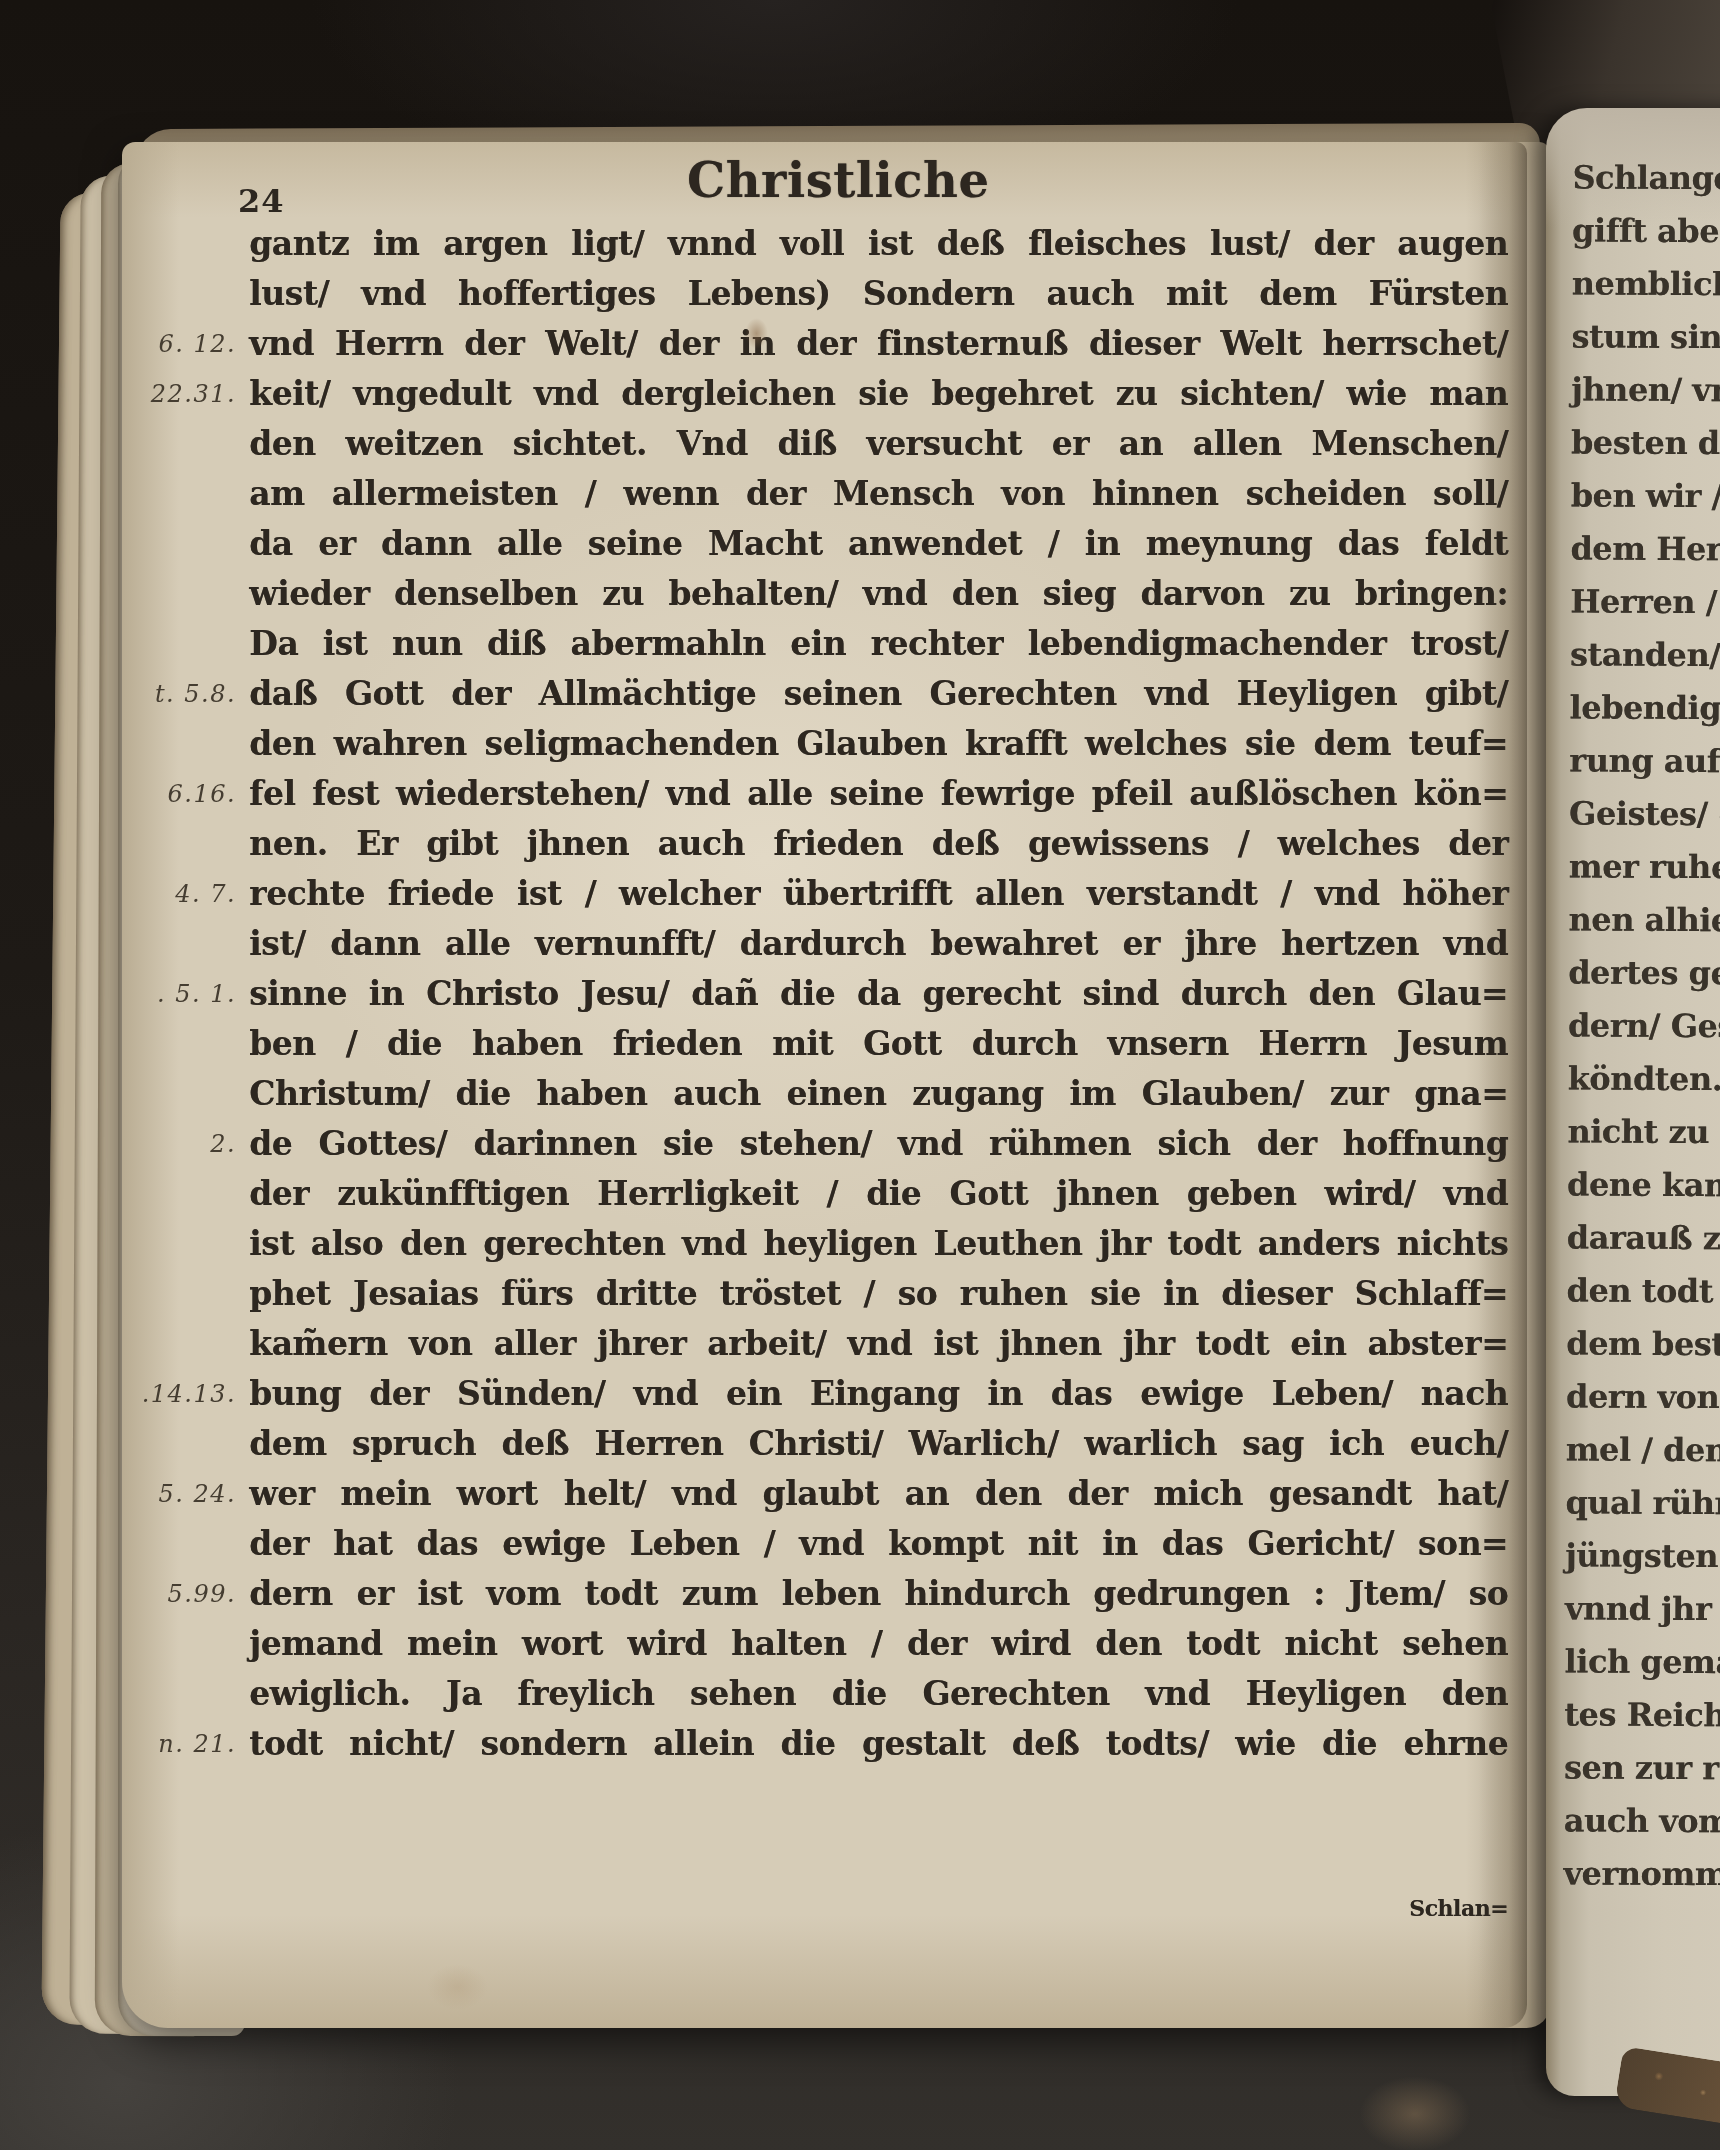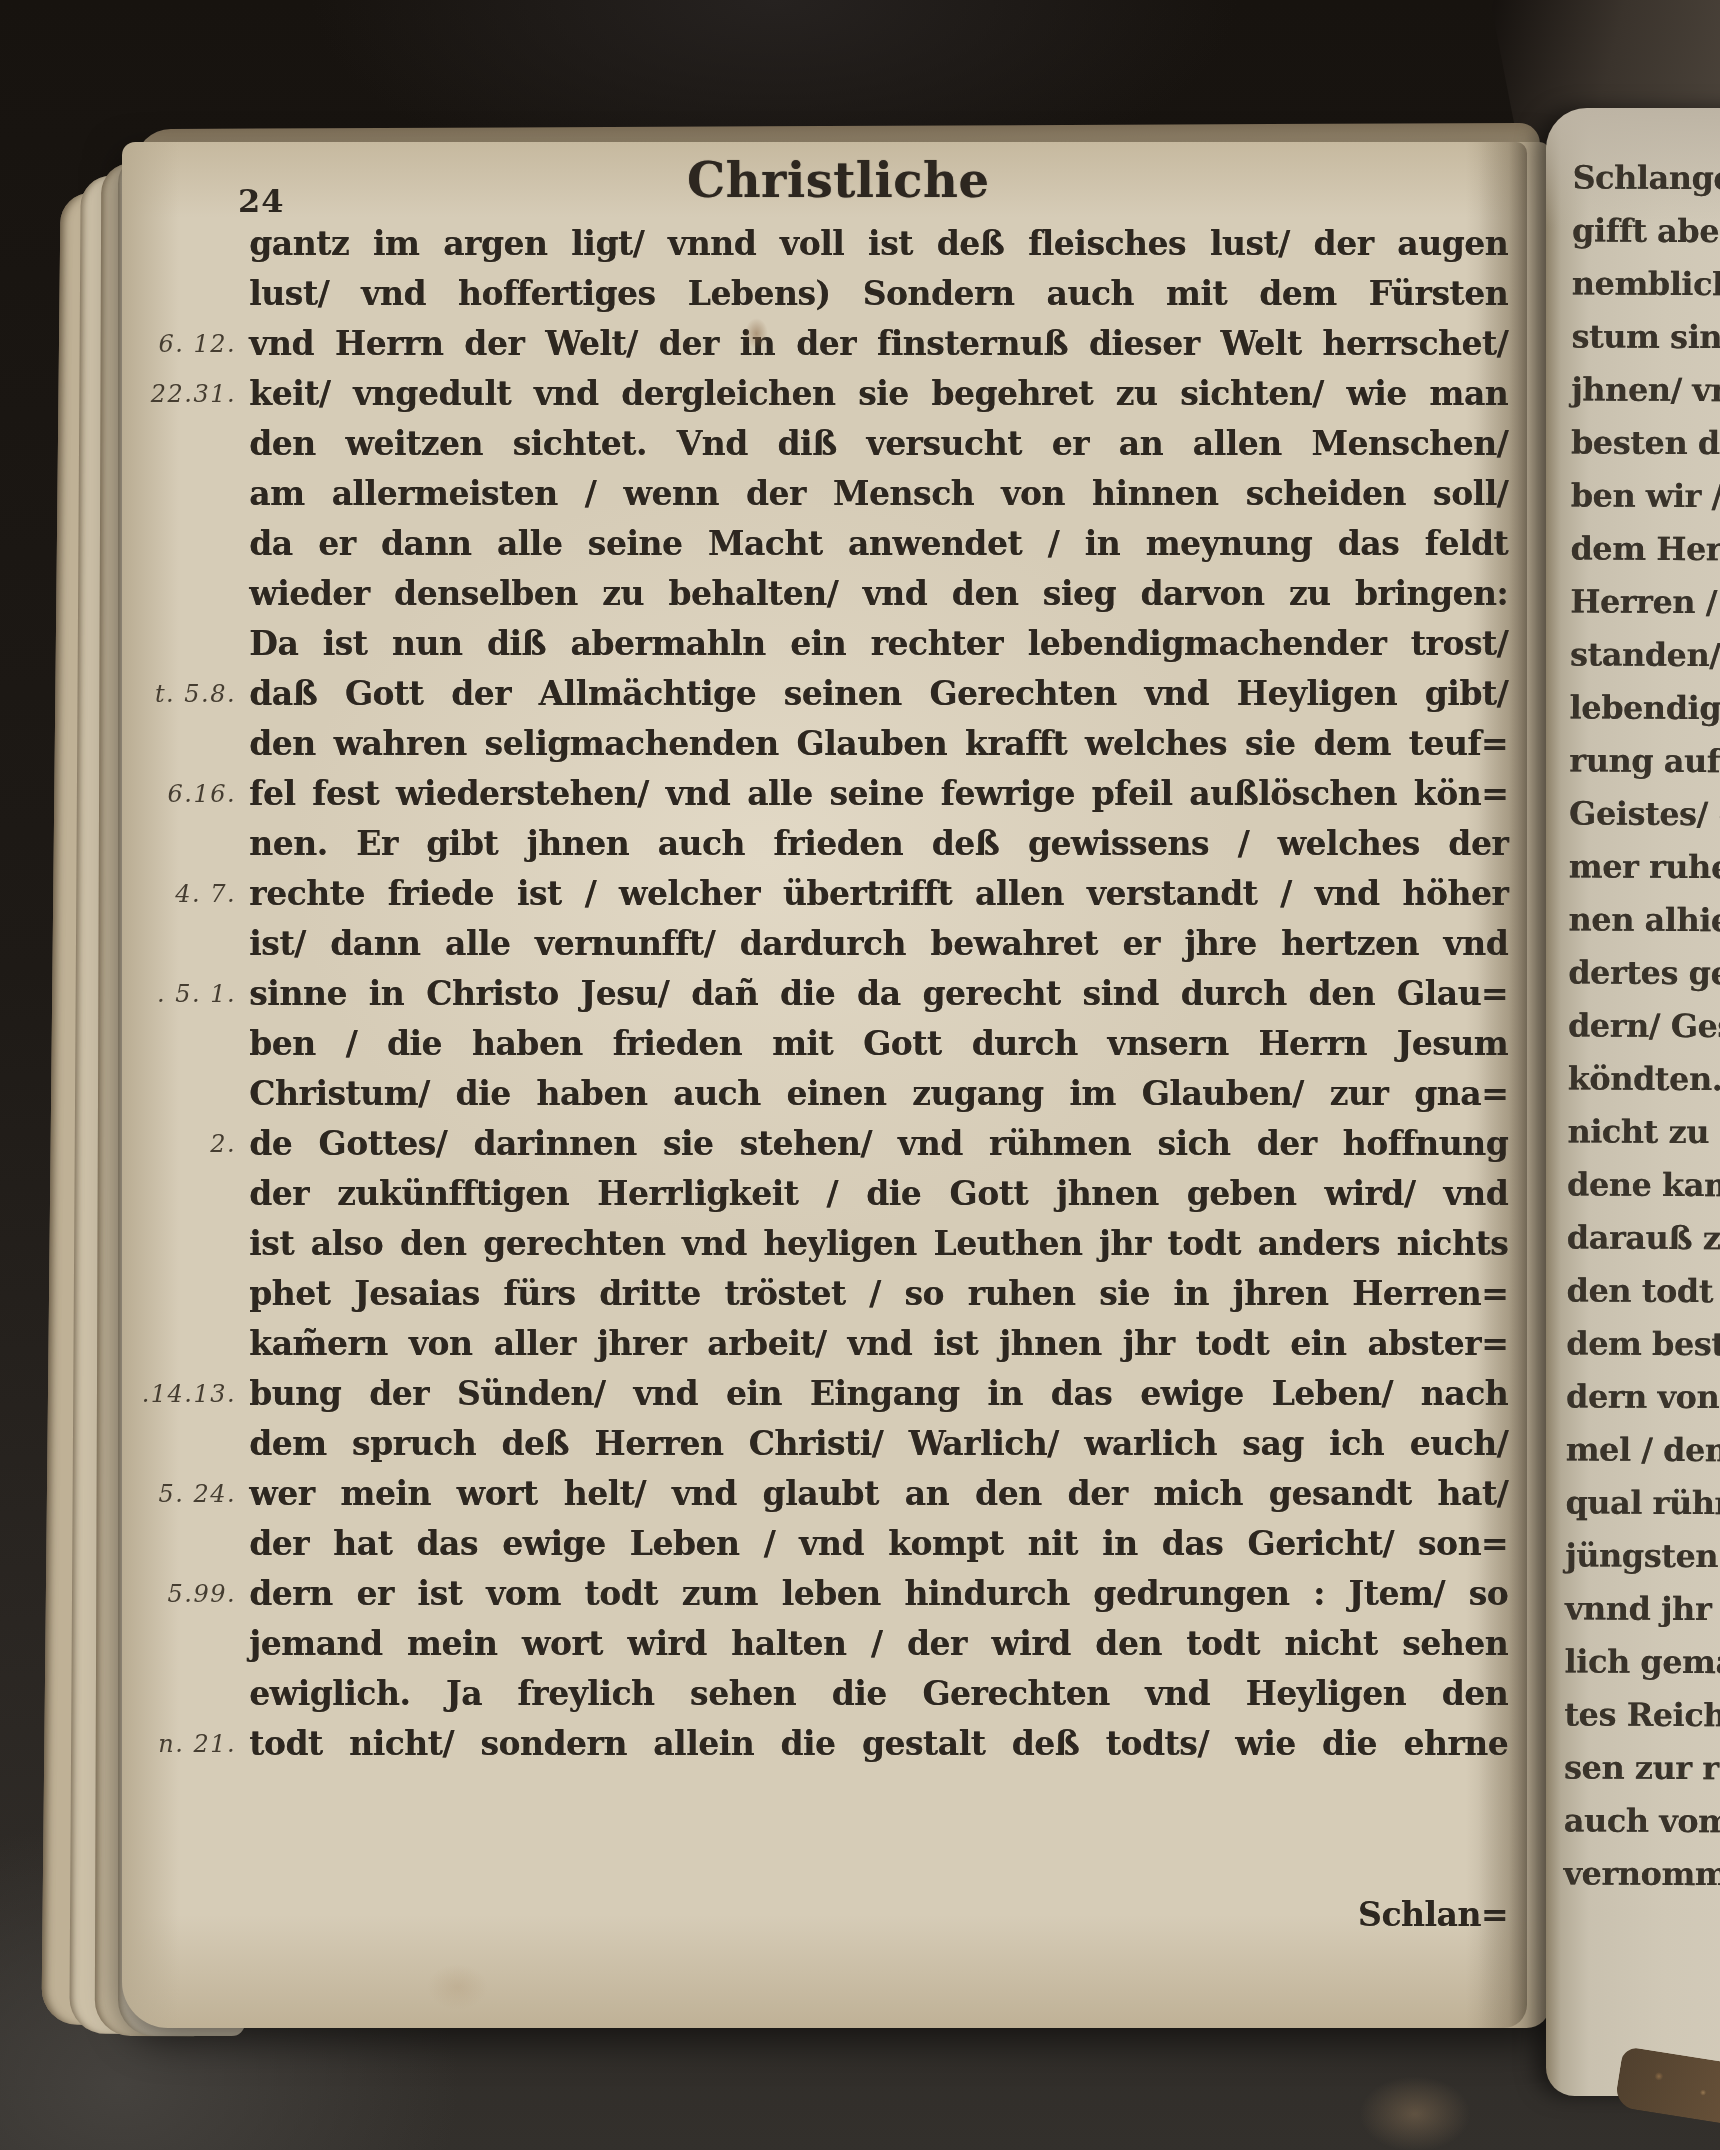--- a/index.html
+++ b/index.html
@@ -62,21 +62,21 @@
     letter-spacing:1.5px;white-space:nowrap;
   }
   .t{
     width:1259px;flex:none;font-size:33px;line-height:50px;font-weight:700;
     letter-spacing:-0.5px;word-spacing:3.1px;
     text-align:justify;text-align-last:justify;
     text-shadow:0 0 0.5px rgba(45,39,32,.6);
   }
   .catchword{
     position:absolute;left:6.1px;top:1753px;width:1380px;text-align:right;
-    font-size:33px;font-weight:700;letter-spacing:-0.5px;
+    font-size:22px;font-weight:700;letter-spacing:-0.5px;
     text-shadow:0 0 0.5px rgba(45,39,32,.6);
   }
   
   .stain{position:absolute;pointer-events:none;}
   .st1{left:623px;top:176px;width:23.4px;height:30.5px;background:radial-gradient(ellipse at center,#8b6a49 0%,rgba(139,106,73,0) 70%);opacity:.55;}
   .st2{left:1237px;top:1934px;width:112px;height:76px;background:radial-gradient(ellipse at center,#b3926a 0%,rgba(179,146,106,0) 70%);opacity:.35;}
   .st3{left:305px;top:1822px;width:61px;height:46px;background:radial-gradient(ellipse at center,#a98f6c 0%,rgba(169,143,108,0) 70%);opacity:.25;}
   
   .rpage{
     position:absolute;left:1546px;top:108px;width:214px;height:1988px;
@@ -200,21 +200,21 @@
       <div class="row">
           <span class="m"></span>
           <span class="t">der zukünfftigen Herrligkeit / die Gott jhnen geben wird/ vnd</span>
         </div>
       <div class="row">
           <span class="m"></span>
           <span class="t">ist also den gerechten vnd heyligen Leuthen jhr todt anders nichts</span>
         </div>
       <div class="row">
           <span class="m"></span>
-          <span class="t">phet Jesaias fürs dritte tröstet / so ruhen sie in jhren Herren=</span>
+          <span class="t">phet Jesaias fürs dritte tröstet / so ruhen sie in dieser Schlaff=</span>
         </div>
       <div class="row">
           <span class="m"></span>
           <span class="t">kam̃ern von aller jhrer arbeit/ vnd ist jhnen jhr todt ein abster=</span>
         </div>
       <div class="row">
           <span class="m">.14.13.</span>
           <span class="t">bung der Sünden/ vnd ein Eingang in das ewige Leben/ nach</span>
         </div>
       <div class="row">

